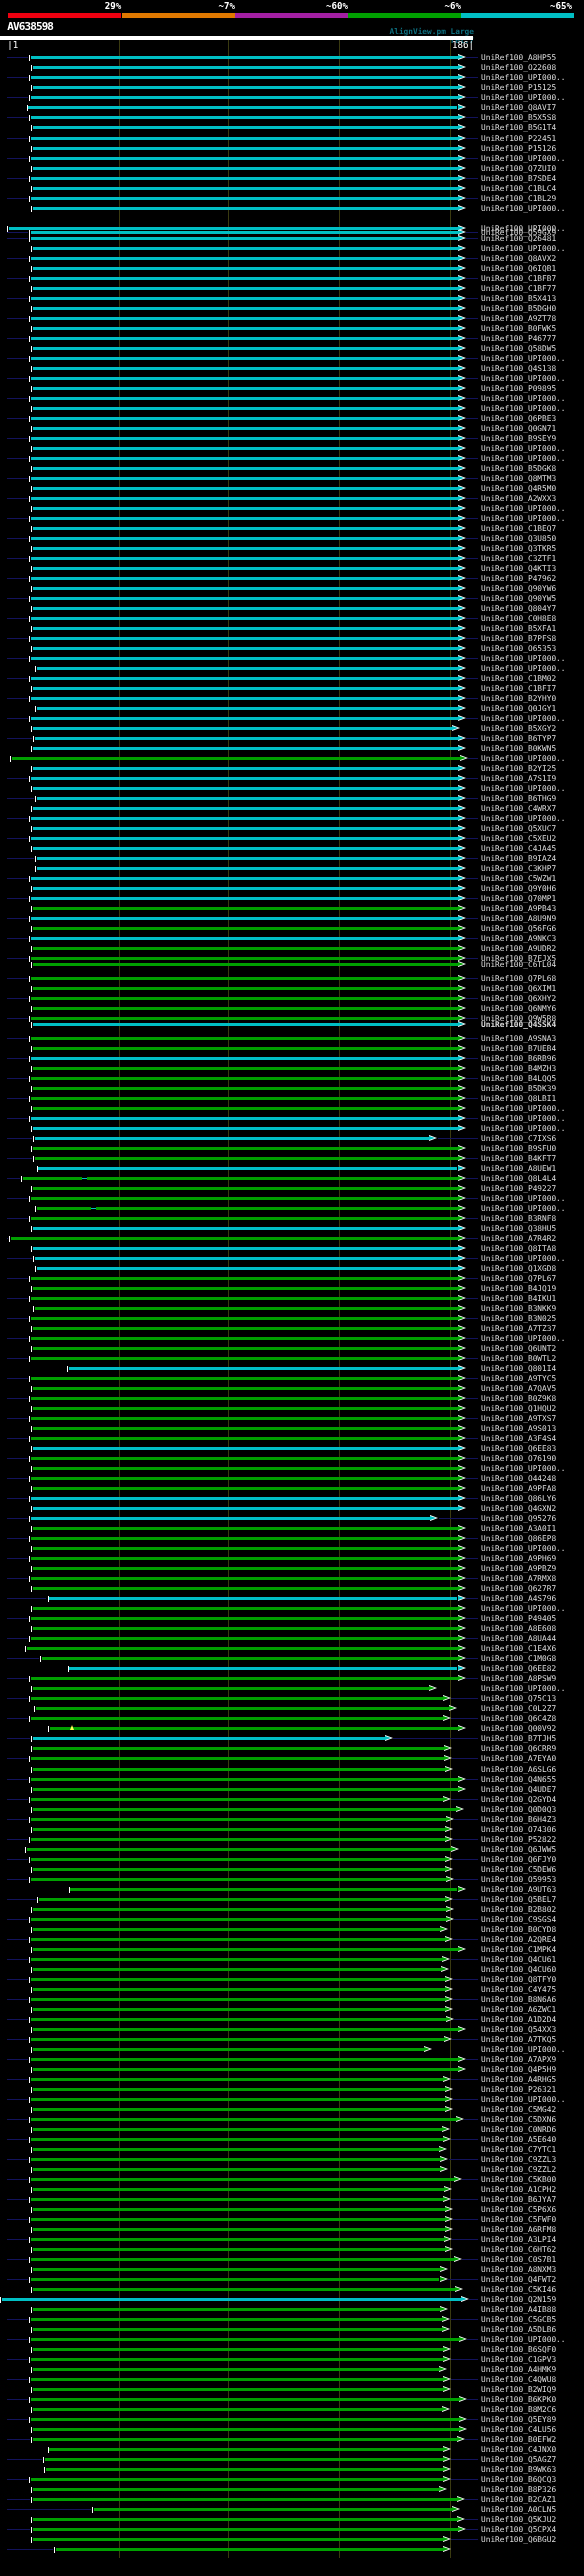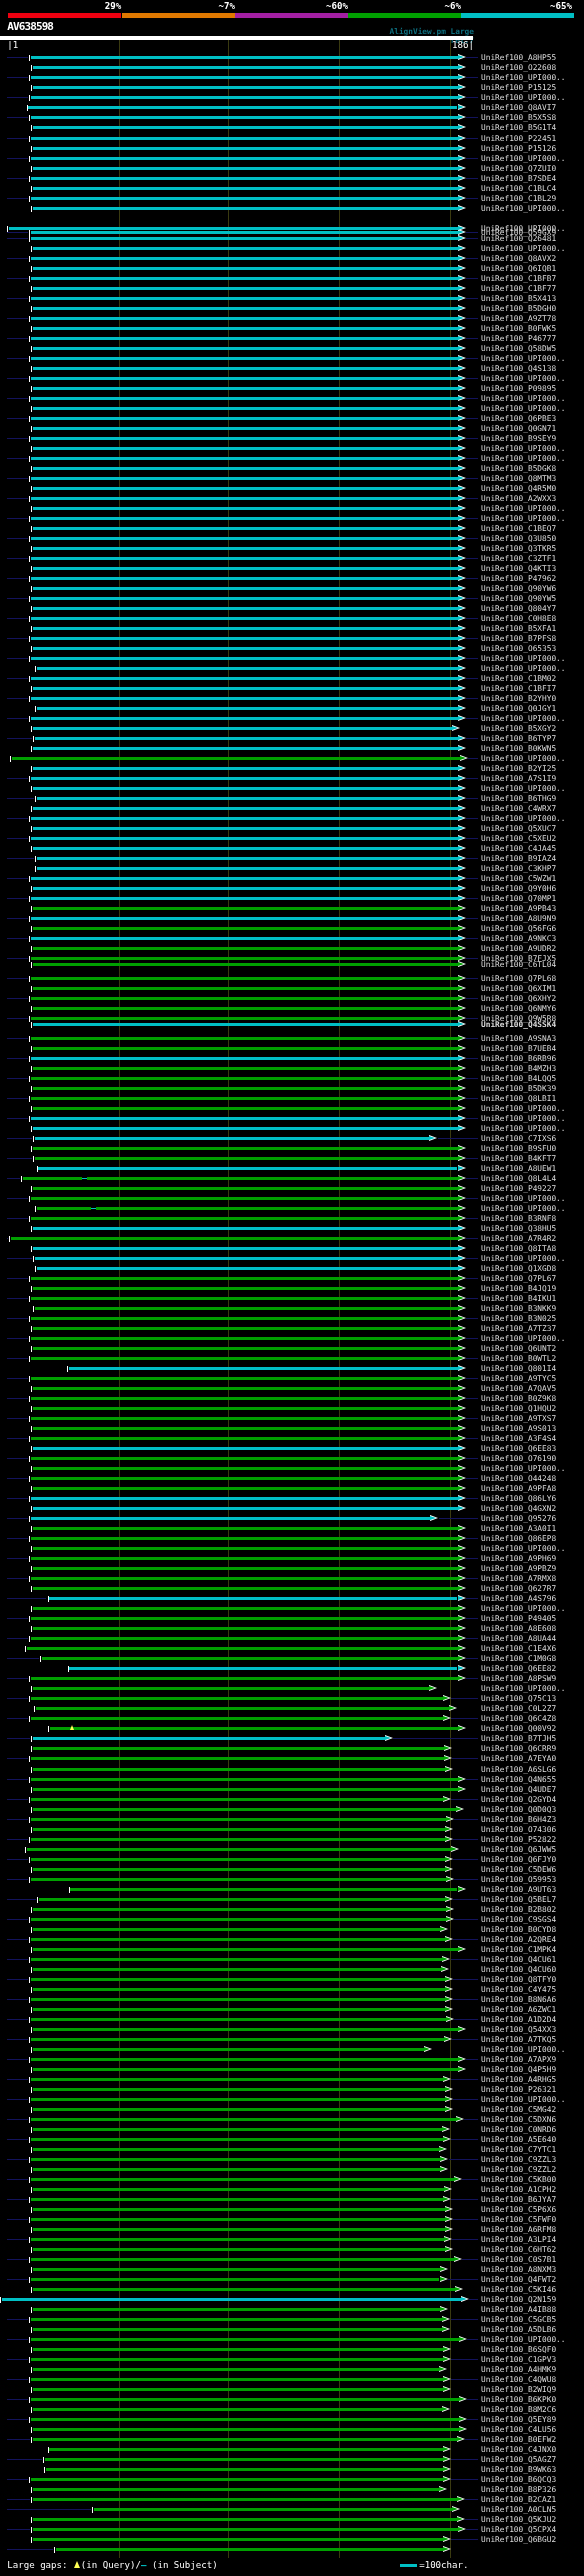--- a/index.html
+++ b/index.html
@@ -2061,22 +2061,14 @@
       </div>
       <div class="row" style="top: 2545px;">
         <div class="leader" style="left: 7.3px; width: 46px;"></div>
         <div class="tick" style="left: 54px;"></div>
         <div class="bar" style="left: 56px; width: 387px; background: rgb(0, 160, 0);"></div>
         <div class="arr-o" style="left: 443px;"></div>
         <div class="arr-i" style="left: 443px; border-left: 6.4px solid rgb(0, 160, 0);"></div>
       </div>
     </div>
 
-  <div id="footer">
-    <span id="footer-gaps">
-      <span>Large gaps: </span><span class="ftri"></span><span>(in Query)/</span><span class="fdash">–</span><span> (in Subject)</span>
-    </span>
-    <span id="footer-scale">
-      <span id="fseg"></span><span>=100char.</span>
-    </span>
-  </div>
 </div>
 
 
 </body></html>

